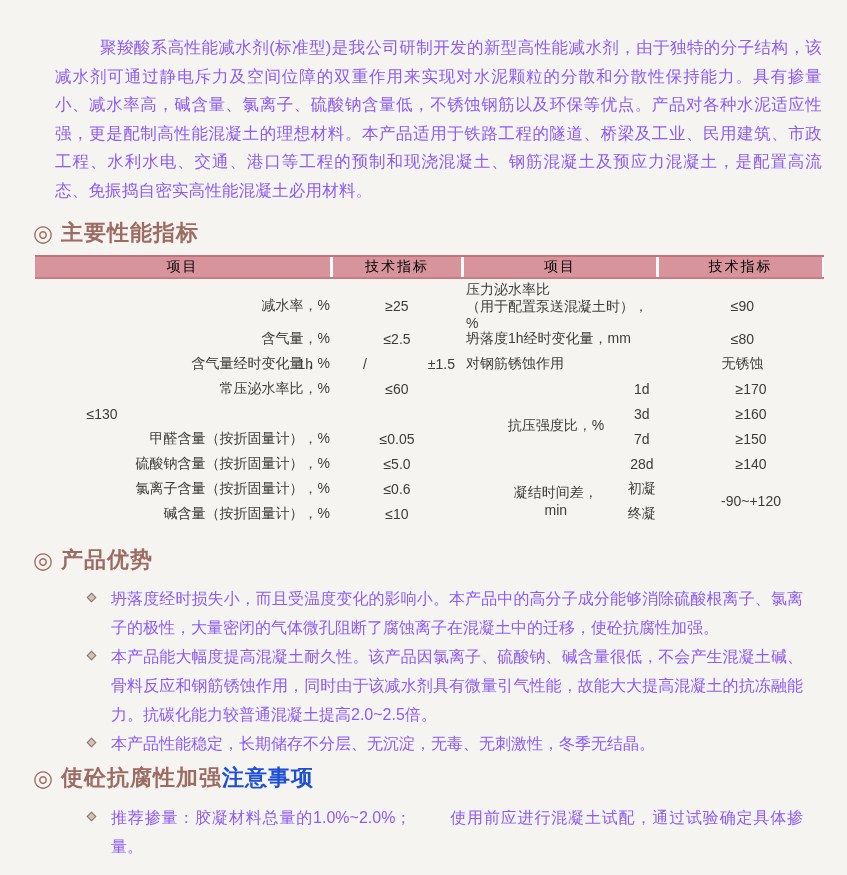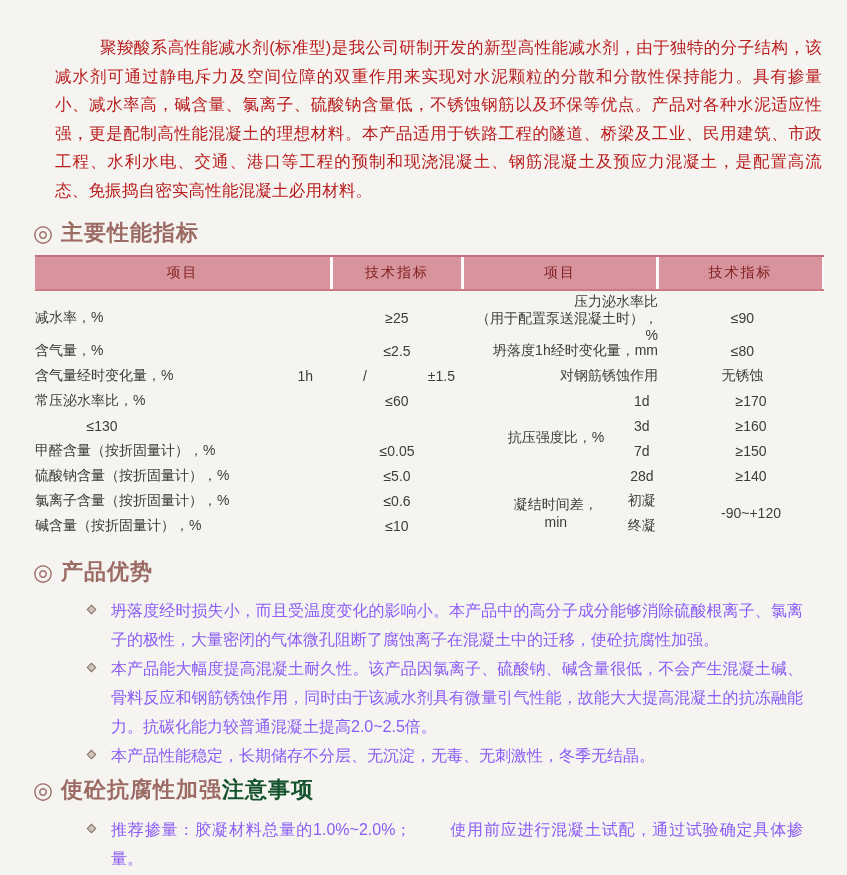--- a/index.html
+++ b/index.html
@@ -16,61 +16,61 @@
     background:var(--page-bg);
     font-family:"Liberation Sans","DejaVu Sans",sans-serif;
     color:var(--text-dark);
   }
   .content{padding:30px 25px 0 34px;}
 
   
   .intro{
     margin:3px 0 0 21px;width:767px;
     font-size:16.5px;line-height:28.5px;letter-spacing:.2px;
-    text-indent:45px;color:#b91c1c;text-align:justify;
+    text-indent:45px;color:#8b5cf6;text-align:justify;
   }
 
   
   .section-header{
     display:flex;align-items:center;gap:7px;
     margin:14px 0 0 -1px;
     font-size:22px;font-weight:bold;color:var(--heading-maroon);
     letter-spacing:1px;
   }
   .section-header .mark{font-size:23px;font-weight:normal;line-height:1;}
-  .title-tail{color:#14532d;}
+  .title-tail{color:#1d4ed8;}
 
   
   .perf-table{margin:7px 0 0 1px;width:789px;font-size:14px;color:#3d3c3a;}
   .pt-header{
     display:flex;gap:3px;background:#fbfafa;
     border-top:2px solid var(--header-border);
     border-bottom:2px solid #cb7b86;
   }
   .pt-header .hcell{
-    background:var(--header-pink);color:#7f1d1d;
-    height:32px;display:flex;align-items:center;justify-content:center;
+    background:var(--header-pink);color:#000000;
+    height:20px;display:flex;align-items:center;justify-content:center;
     letter-spacing:2px;
   }
   .hc1{width:295px;} .hc2{width:128px;} .hc3{width:192px;} .hc4{width:163px;}
 
   .pt-body{display:flex;padding-top:7px;}
   .half-left{width:426px;}
   .half-right{width:358px;margin-left:5px;}
 
   .lrow{display:flex;align-items:center;height:25px;}
   .lrow.tall{height:40px;}
-  .lrow .lbl{width:295px;text-align:left;position:relative;}
+  .lrow .lbl{width:295px;text-align:right;position:relative;}
   .lrow .lbl .sub-right{position:absolute;right:17px;top:50%;transform:translateY(-50%);}
   .lrow .val{width:128px;margin-left:3px;text-align:center;}
   .val-split{display:flex;justify-content:space-between;padding:0 6px 0 30px;}
 
   .rrow{display:flex;align-items:center;height:25px;}
   .rrow.tall{height:40px;}
-  .rrow .rlbl{width:192px;text-align:right;line-height:17px;}
+  .rrow .rlbl{width:192px;text-align:left;line-height:17px;}
   .rrow .rval{width:163px;margin-left:3px;text-align:center;}
 
   .rgroup{display:flex;align-items:stretch;}
   .rgroup .glbl{width:118px;display:flex;align-items:center;justify-content:center;text-align:center;margin-left:37px;}
   .rgroup .gsubs{width:74px;display:flex;flex-direction:column;}
   .rgroup .gsubs .gsub{height:25px;display:flex;align-items:center;justify-content:center;}
   .rgroup .gvals{width:163px;margin-left:3px;display:flex;flex-direction:column;}
   .rgroup .gvals .gval{height:25px;display:flex;align-items:center;justify-content:center;}
   .rgroup .gval-span{width:163px;margin-left:3px;display:flex;align-items:center;justify-content:center;}
 

